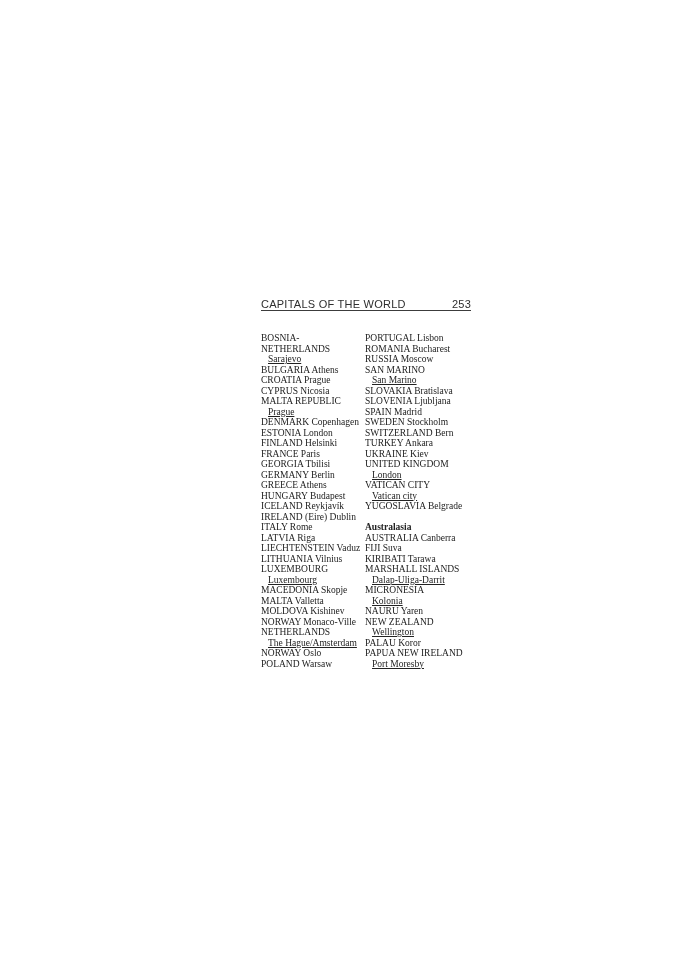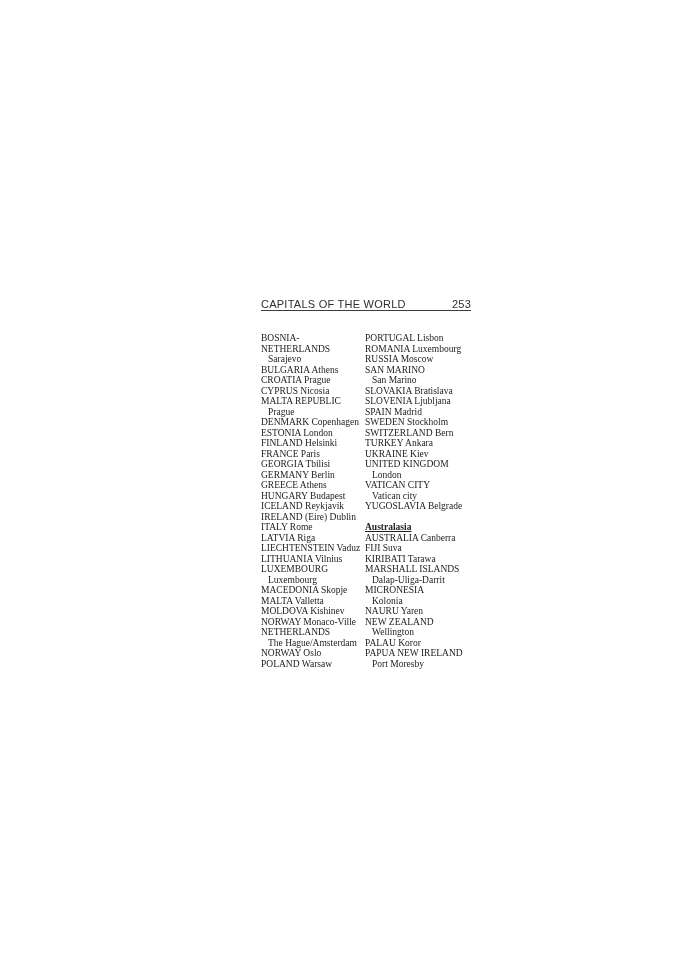--- a/index.html
+++ b/index.html
@@ -38,22 +38,22 @@
     font-size: 9.5px;
     line-height: 10.5px;
     color: #222222;
   }
   .col-left  { width: 104px; flex: 0 0 104px; }
   .col-right { width: 106px; flex: 0 0 106px; }
   .line {
     white-space: nowrap;
     height: 10.5px;
   }
-  .line.indent  { padding-left: 7px; }
-  .line.section { font-weight: bold; text-decoration: underline; }
+  .line.indent  { padding-left: 7px; text-decoration: underline; }
+  .line.section { font-weight: bold; }
   .line.blank   { }
 </style>
 </head>
 <body>
 
 <div class="page">
   <div class="text-block">
 
     <div class="running-head">
       <span>CAPITALS OF THE WORLD</span>
@@ -90,21 +90,21 @@
           <div class="line entry">MALTA Valletta</div>
           <div class="line entry">MOLDOVA Kishinev</div>
           <div class="line entry">NORWAY Monaco-Ville</div>
           <div class="line entry">NETHERLANDS</div>
           <div class="line indent">The Hague/Amsterdam</div>
           <div class="line entry">NORWAY Oslo</div>
           <div class="line entry">POLAND Warsaw</div>
         </div>
       <div class="col-right">
           <div class="line entry">PORTUGAL Lisbon</div>
-          <div class="line entry">ROMANIA Luxembourg</div>
+          <div class="line entry">ROMANIA Bucharest</div>
           <div class="line entry">RUSSIA Moscow</div>
           <div class="line entry">SAN MARINO</div>
           <div class="line indent">San Marino</div>
           <div class="line entry">SLOVAKIA Bratislava</div>
           <div class="line entry">SLOVENIA Ljubljana</div>
           <div class="line entry">SPAIN Madrid</div>
           <div class="line entry">SWEDEN Stockholm</div>
           <div class="line entry">SWITZERLAND Bern</div>
           <div class="line entry">TURKEY Ankara</div>
           <div class="line entry">UKRAINE Kiev</div>

